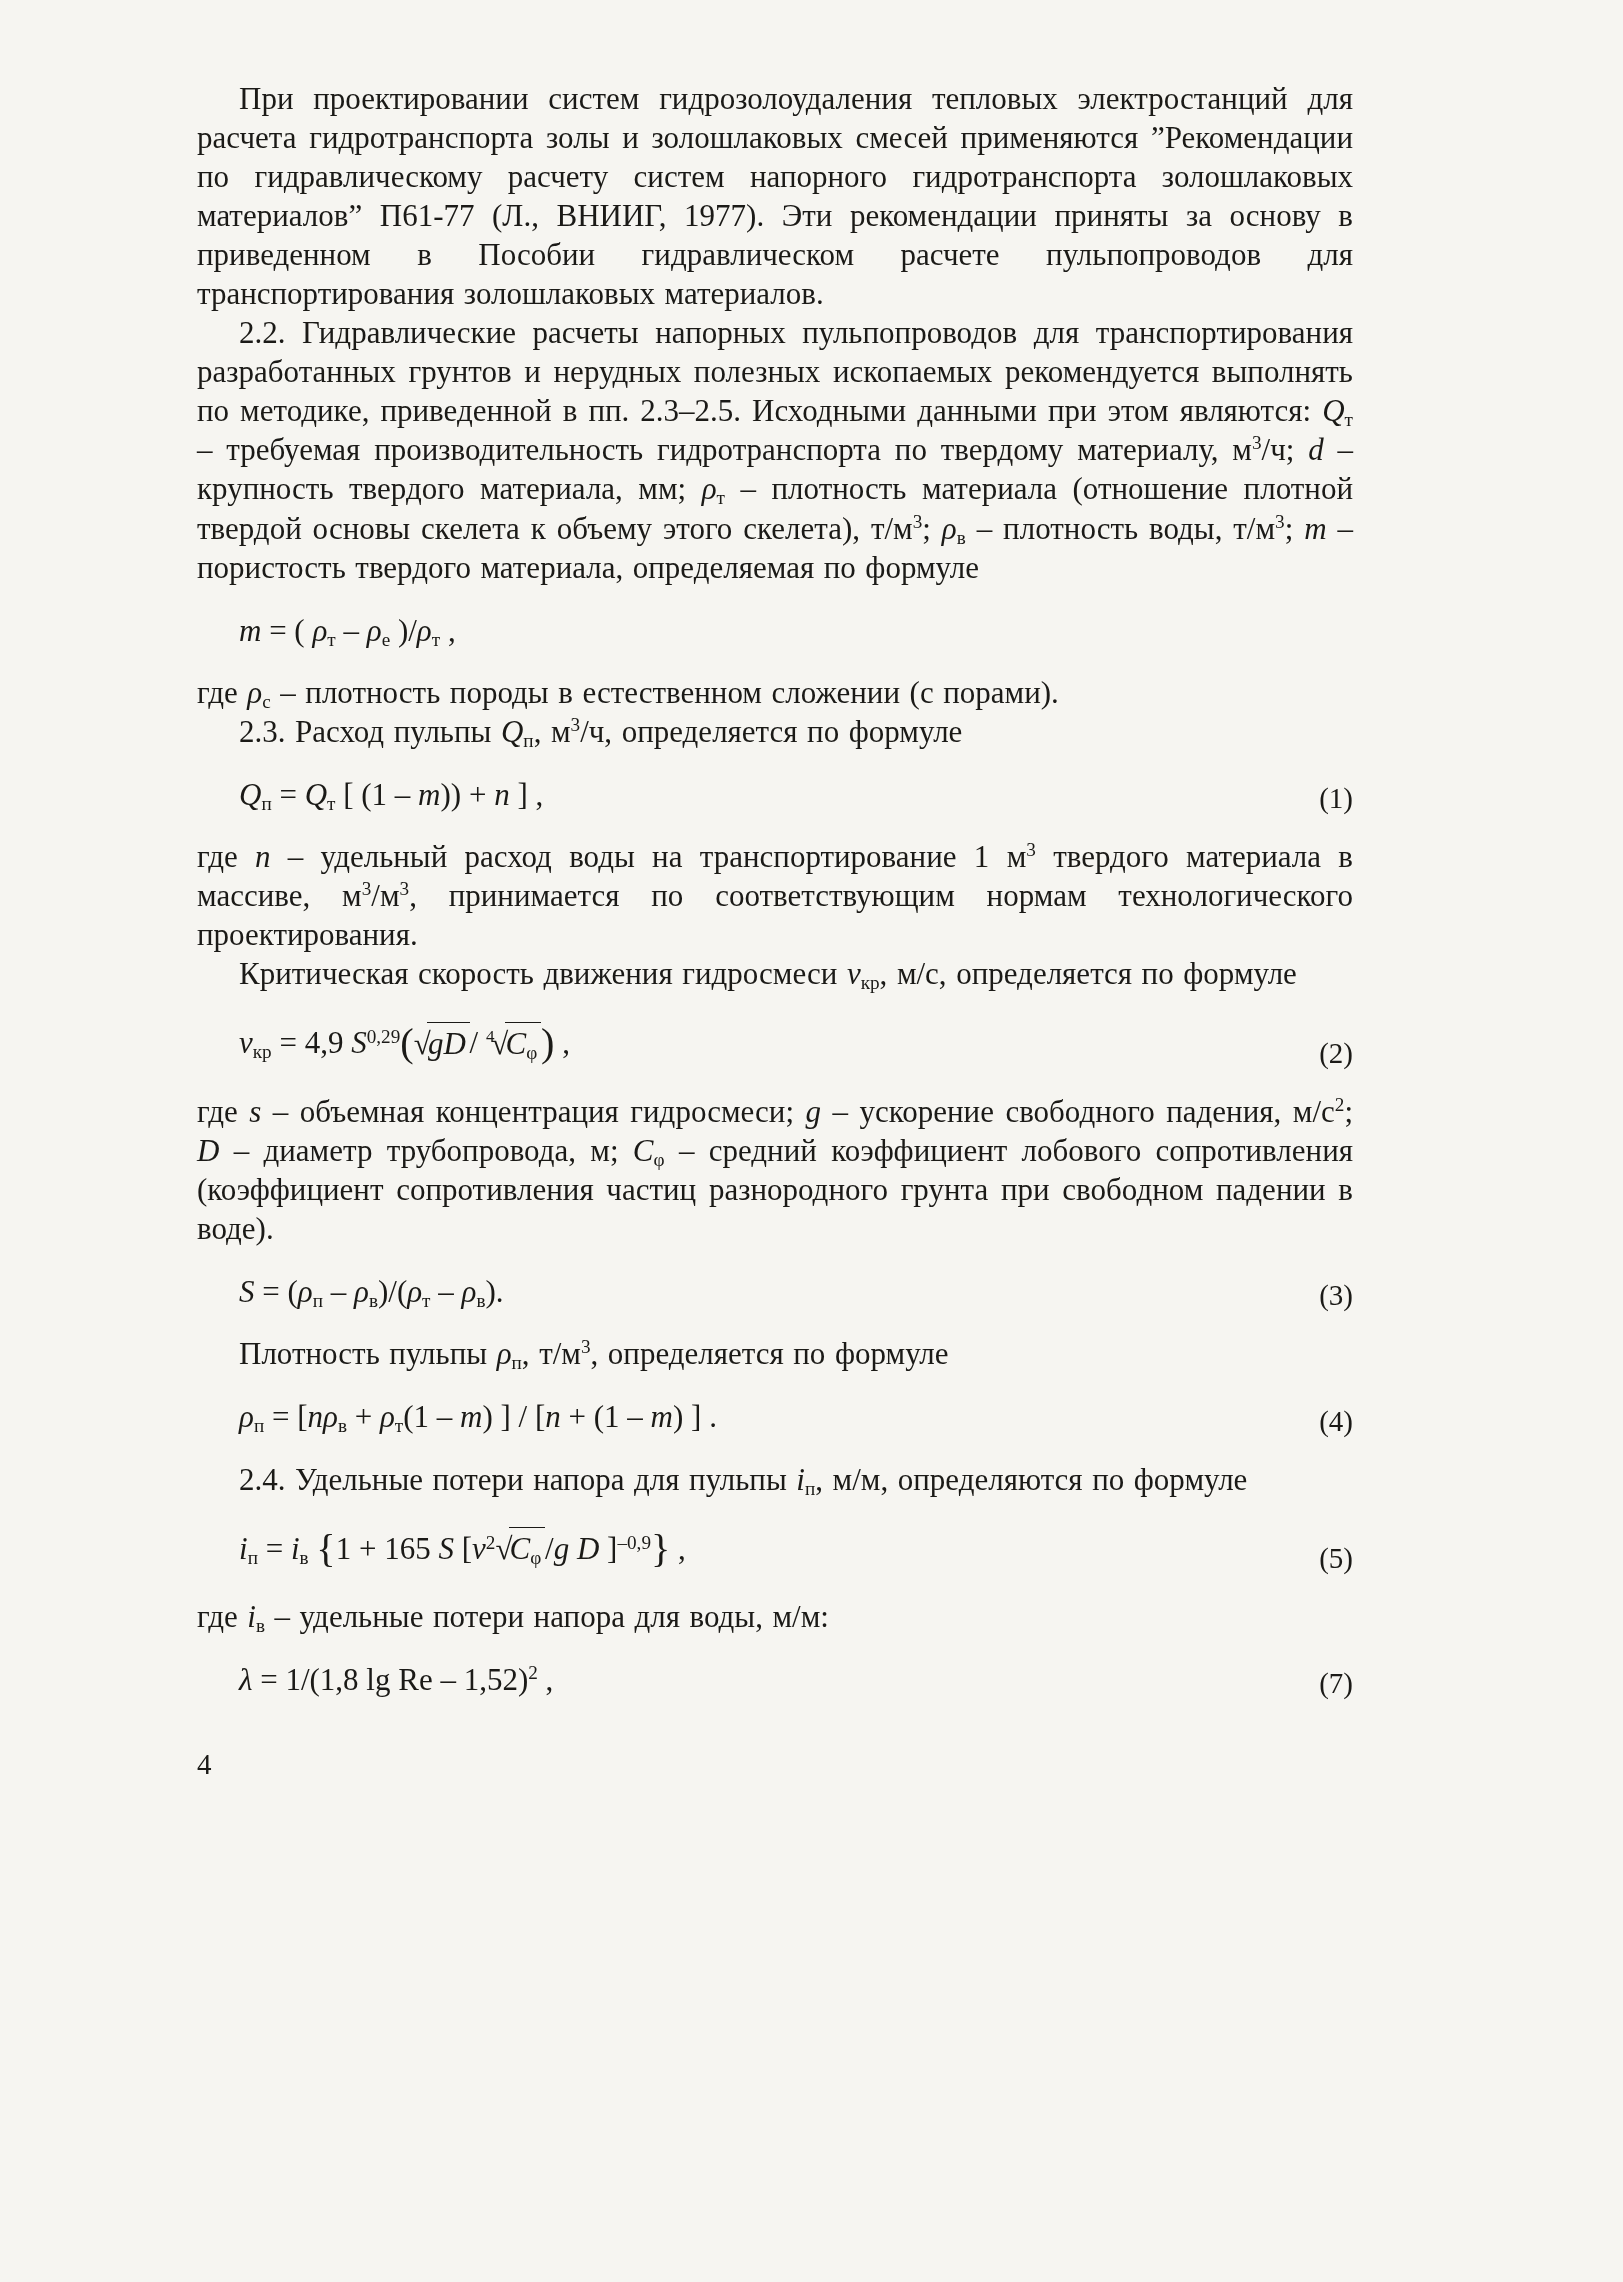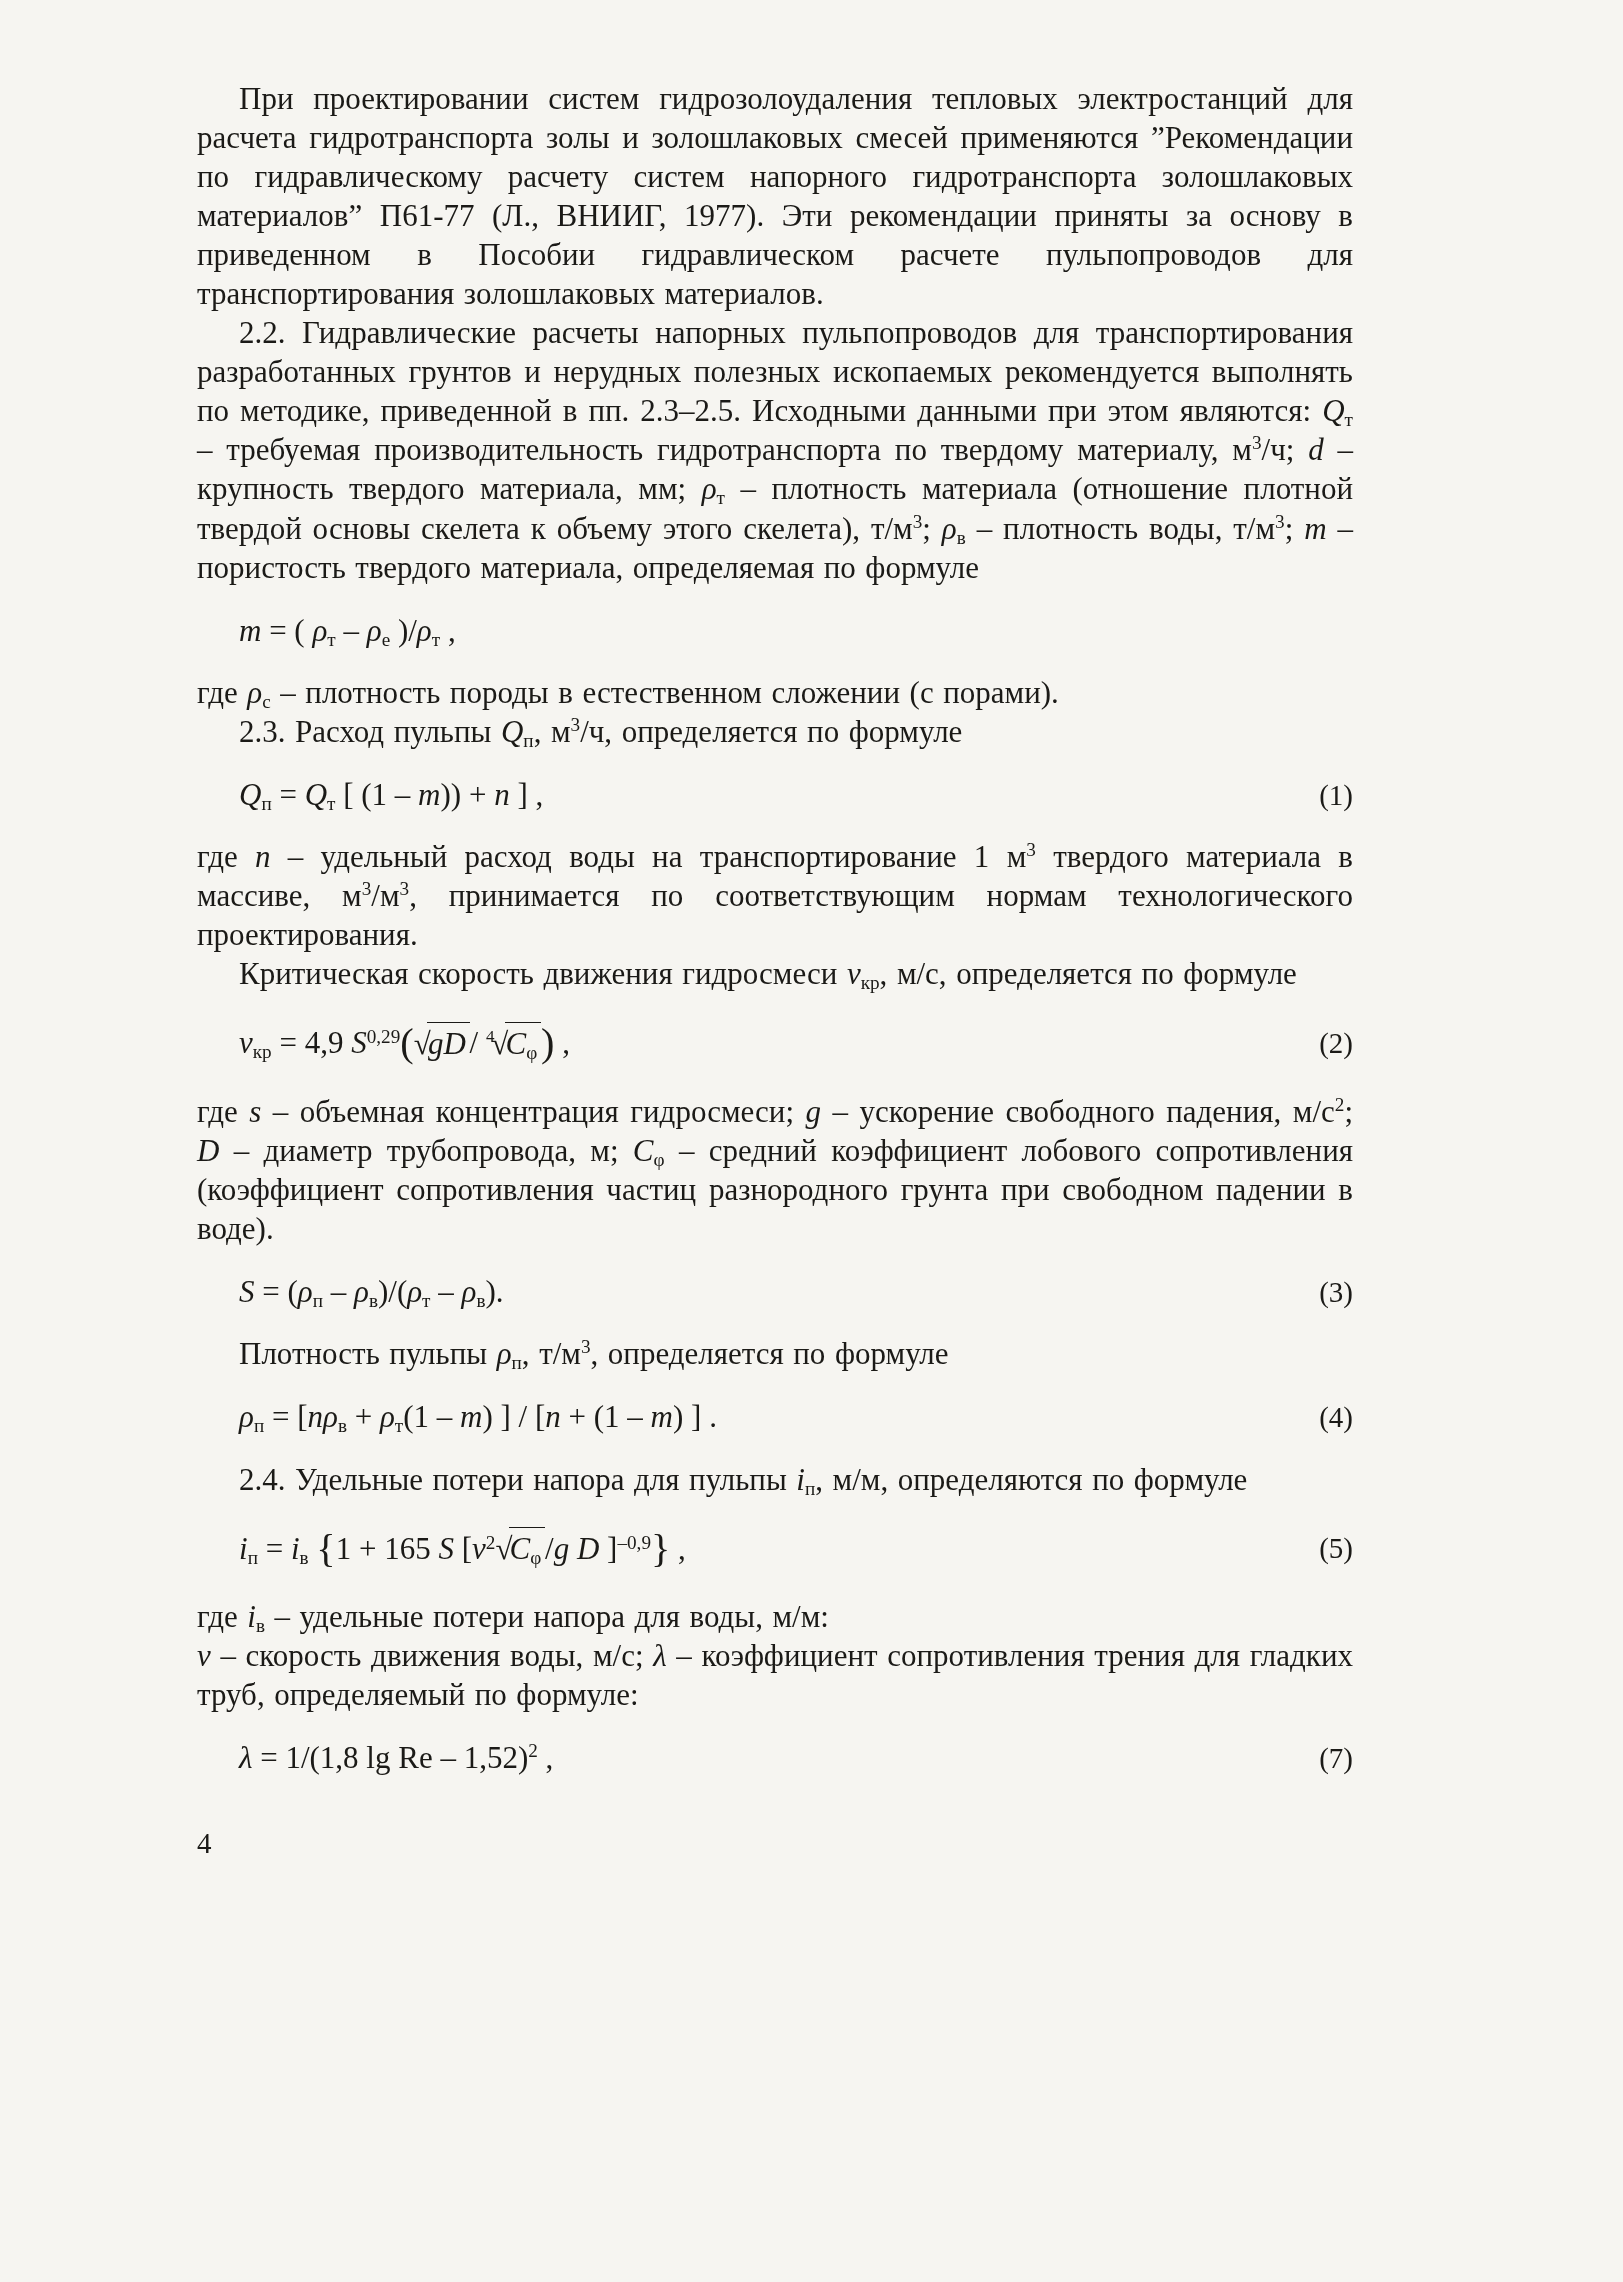--- a/index.html
+++ b/index.html
@@ -26,21 +26,21 @@
     word-spacing: 1.8px;
   }
   .para.indent { text-indent: 42px; }
   .para i, .formula i { font-style: italic; }
   sub, sup { line-height: 0; }
   sub { font-size: 0.62em; vertical-align: -0.25em; font-style: normal; }
   sup { font-size: 0.62em; vertical-align: 0.55em; font-style: normal; }
   .formula-row {
     display: flex;
     justify-content: space-between;
-    align-items: center;
+    align-items: flex-end;
     padding-left: 42px;
     margin: 24px 0 22px 0;
   }
   .formula {
     font-size: 31px;
     line-height: 1.3;
     white-space: nowrap;
   }
   .eqnum {
     font-size: 29px;
@@ -113,21 +113,20 @@
   <p class="para indent">2.4. Удельные потери напора для пульпы <i>i</i><sub>п</sub>, м/м, определяются по формуле</p>
 
   <div class="formula-row">
     <span class="formula"><i>i</i><sub>п</sub> = <i>i</i><sub>в</sub> <span class="big">{</span>1 + 165 <i>S</i> [<i>ν</i><sup>2</sup><span class="sqrt"><span class="rad">√</span><span class="vinc"><i>C</i><sub>φ</sub></span></span>/<i>g</i> <i>D</i> ]<sup>–0,9</sup><span class="big">}</span> ,</span>
     <span class="eqnum">(5)</span>
   </div>
 
   <p class="para">где <i>i</i><sub>в</sub> – удельные потери напора для воды, м/м:</p>
 
 
-  <p class="para"><i>ν</i> – скорость движения воды, м/с; <i>λ</i> – коэффициент сопротивления трения для гладких труб, определяемый по формуле:</p>
 
   <div class="formula-row">
     <span class="formula"><i>λ</i> = 1/(1,8 lg Re – 1,52)<sup>2</sup> ,</span>
     <span class="eqnum">(7)</span>
   </div>
 
 
   <div class="page-number">4</div>
 
 </div>

